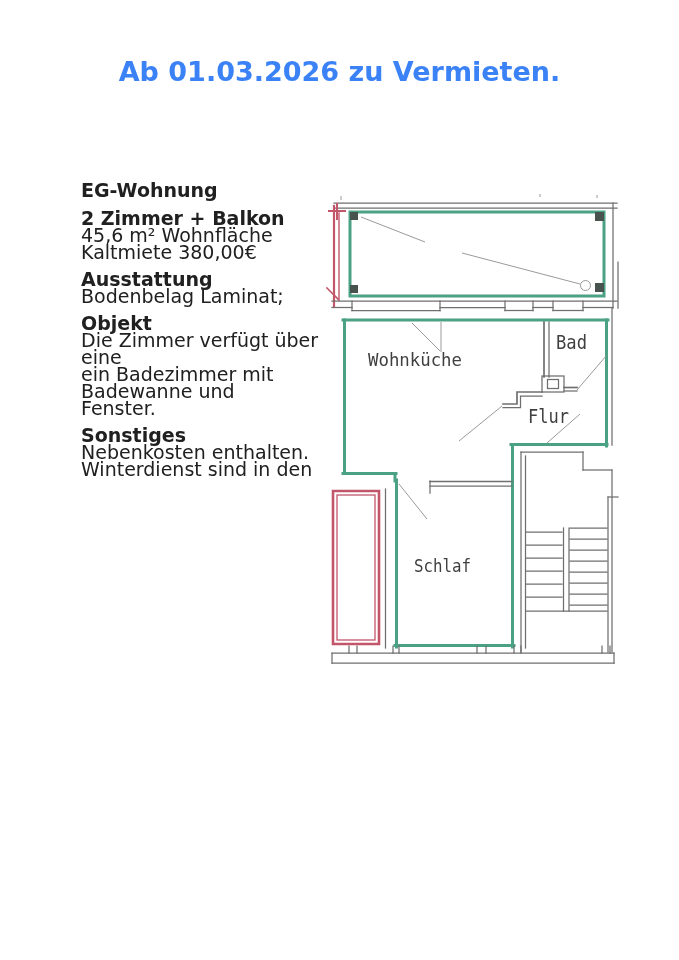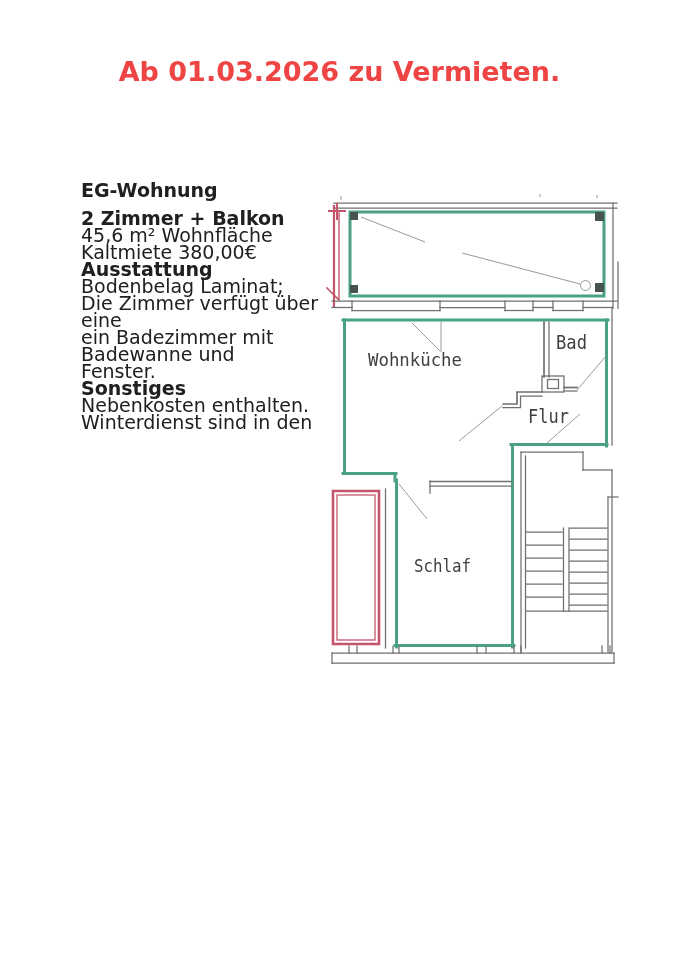--- a/index.html
+++ b/index.html
@@ -2,26 +2,26 @@
 <html style="--unit: #4aa183; --neighbor: #c2566b; --wall: #6f6f6f; --label: #3f3f3f;"><head>
 <meta charset="utf-8">
 <style>
   :root{
     --unit:#4aa183; --neighbor:#c2566b; --wall:#6f6f6f; --label:#3f3f3f;
   }
   html,body{margin:0;padding:0;background:#ffffff;}
   .page{position:relative;width:679px;height:960px;background:#ffffff;overflow:hidden;
         font-family:"DejaVu Sans","Liberation Sans",sans-serif;color:#1c1c1c;}
   .title{position:absolute;left:0;right:0;top:56px;text-align:center;
-         font-size:27px;font-weight:bold;color:#ef4444;}
+         font-size:27px;font-weight:bold;color:#3b82f6;}
   .doc-text{position:absolute;left:81px;top:182px;width:255px;
             font-size:19px;line-height:17px;color:#202020;}
   .doc-text .b{font-weight:bold;}
   .doc-text .sp{height:11px;}
-  .doc-text .sec{}
+  .doc-text .sec{margin-top:10px;}
   .plan{position:absolute;left:318px;top:186px;}
   .w{stroke:var(--wall);stroke-width:1.25;fill:none;stroke-linecap:square;}
   .w2{stroke:var(--wall);stroke-width:1.7;fill:none;stroke-linecap:square;}
   .thin{stroke:#9a9a9a;stroke-width:1;fill:none;}
   .g{stroke:var(--unit);stroke-width:3;fill:none;stroke-linecap:square;}
   .r{stroke:var(--neighbor);fill:none;stroke-linecap:square;}
   .post{fill:#49534e;stroke:none;}
   .lbl{font-family:"DejaVu Sans Mono","Liberation Mono",monospace;fill:var(--label);}
 </style>
 </head>
@@ -37,20 +37,21 @@
     <div class="b">2 Zimmer + Balkon</div>
     <div>45,6 m² Wohnfläche</div>
     <div>Kaltmiete 380,00€</div>
 
     <div class="sec">
       <div class="b">Ausstattung</div>
       <div>Bodenbelag Laminat;</div>
     </div>
 
     <div class="sec">
+      <div class="b">Objekt</div>
       <div>Die Zimmer verfügt über eine</div>
       <div>ein Badezimmer mit Badewanne und</div>
       <div>Fenster.</div>
     </div>
 
     <div class="sec">
       <div class="b">Sonstiges</div>
       <div>Nebenkosten enthalten.</div>
       <div>Winterdienst sind in den</div>
     </div>

